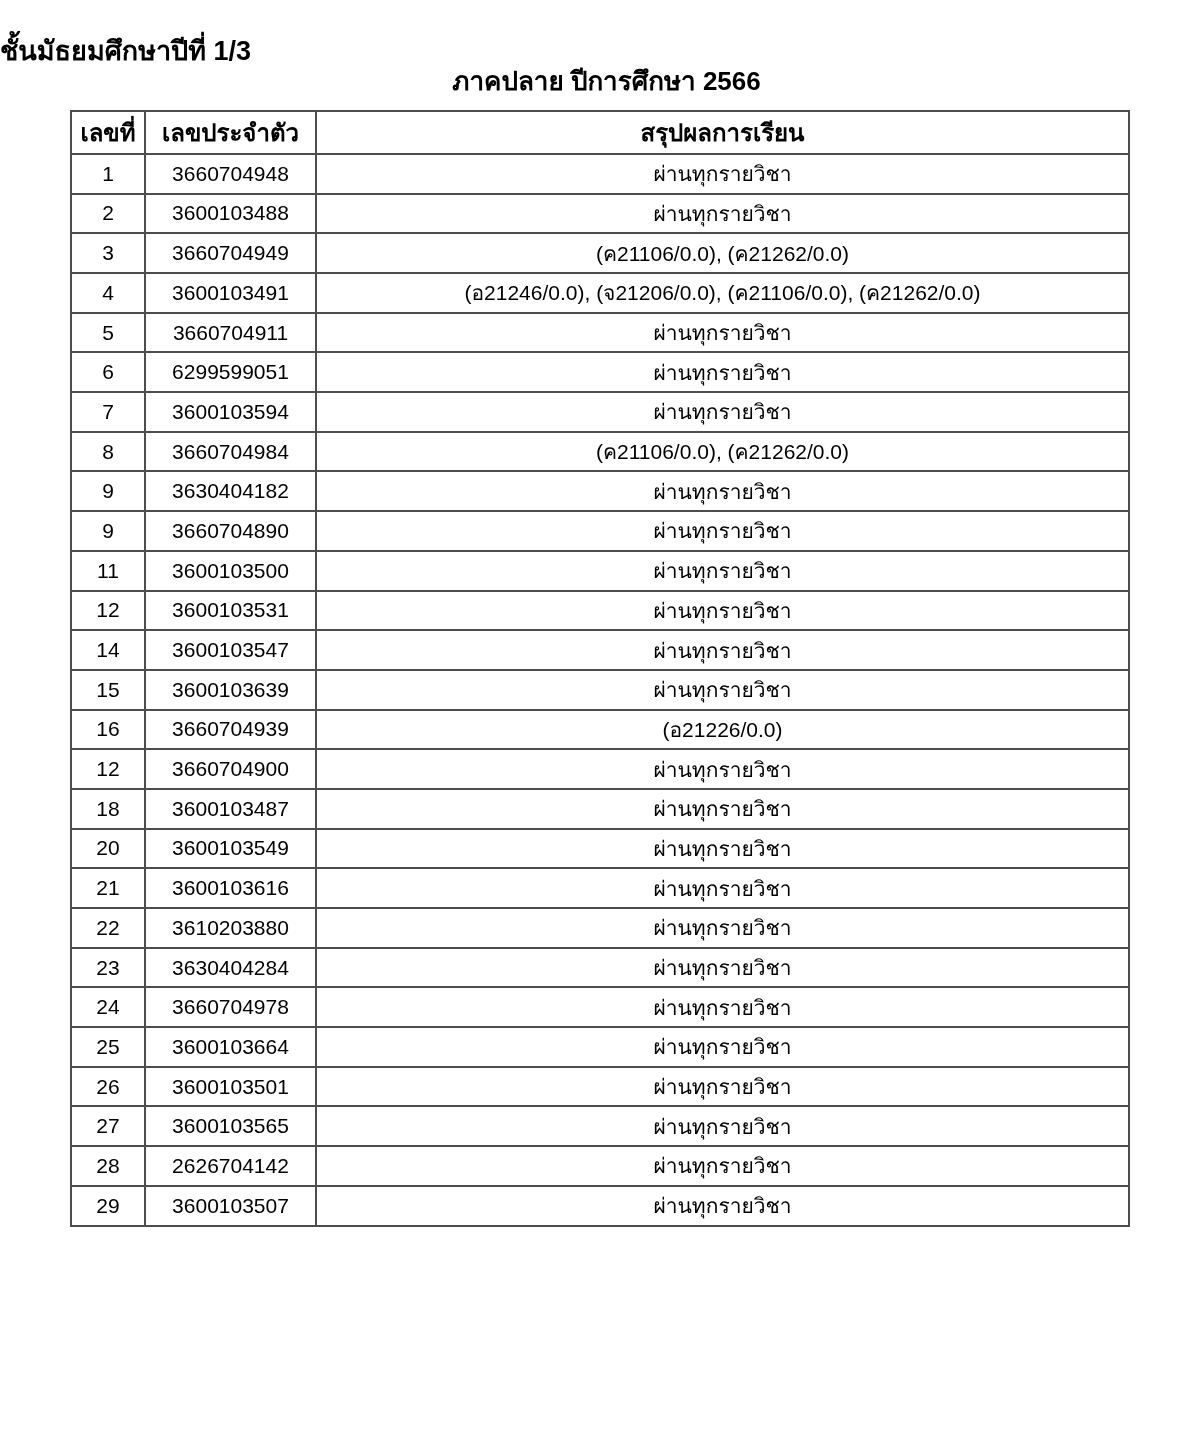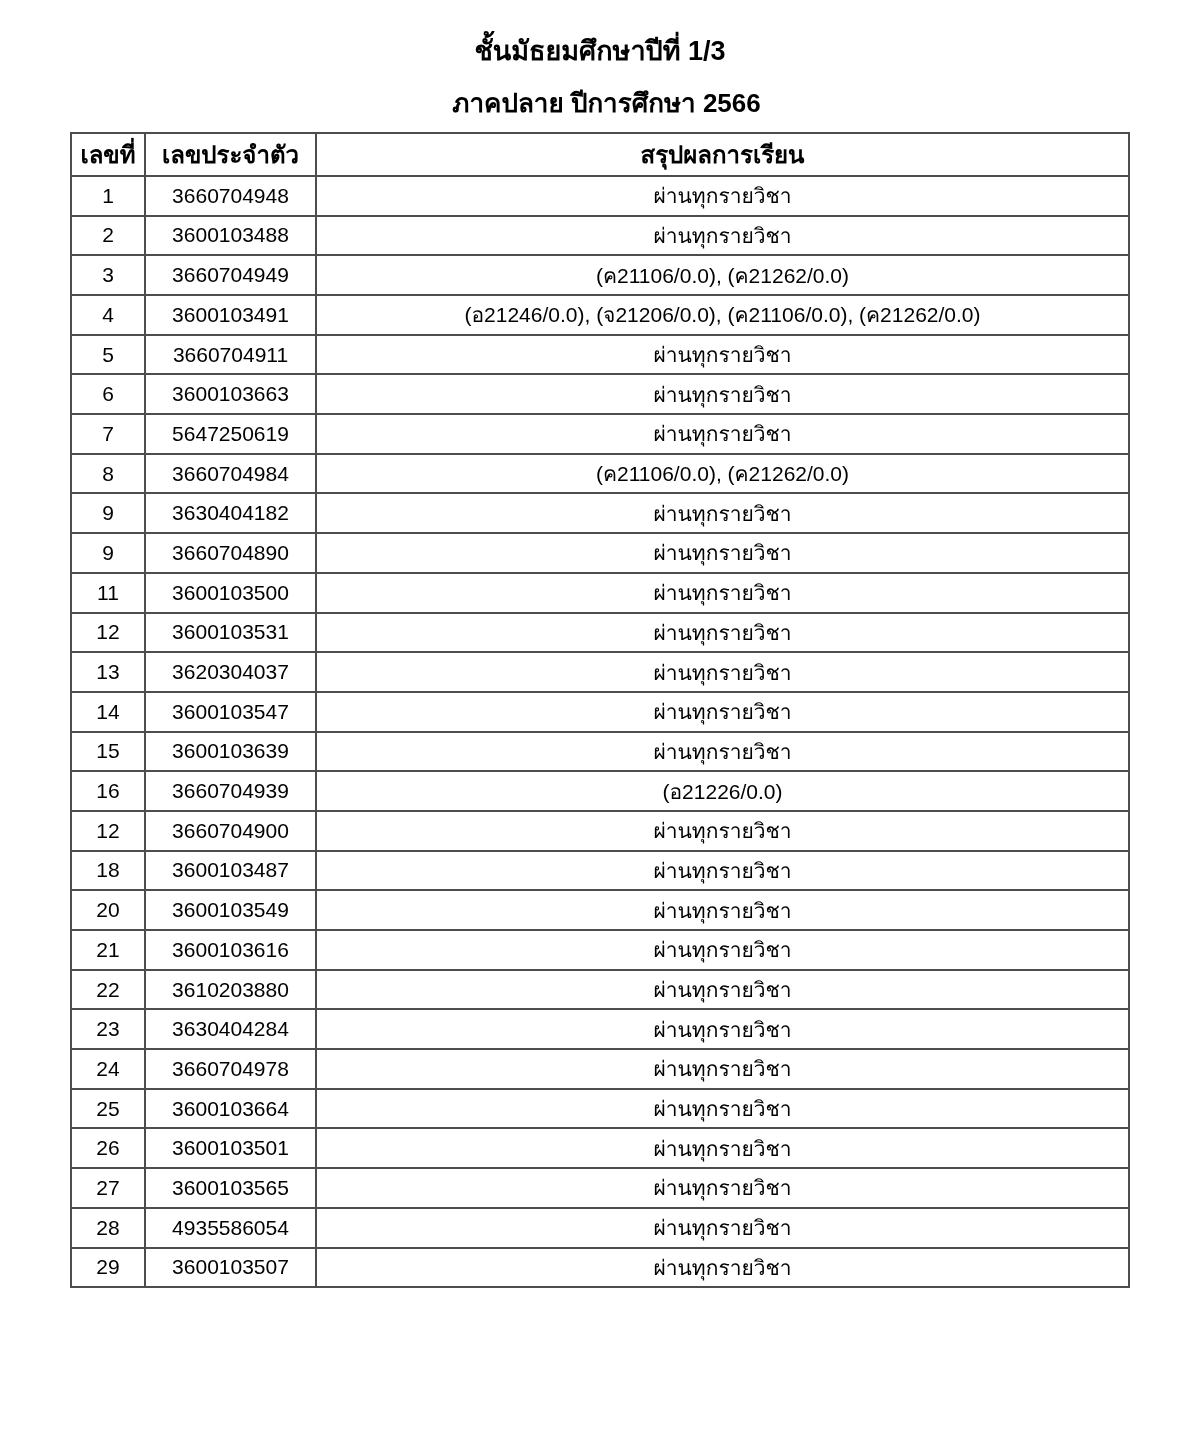--- a/index.html
+++ b/index.html
@@ -10,24 +10,24 @@
     font-family: "Liberation Sans", "DejaVu Sans", sans-serif;
   }
   .page {
     width: 1200px;
     height: 1442px;
     background: #ffffff;
     box-sizing: border-box;
     padding-top: 36px;
   }
   .title {
-    text-align: center;
+    text-align: left;
     font-size: 27px;
     font-weight: bold;
-    margin: 0 0 22px 0;
+    margin: 0 0 0 0;
     line-height: 1.15;
   }
   .subtitle {
     text-align: center;
     font-size: 26px;
     font-weight: bold;
     margin: 0 0 13px 13px;
     line-height: 1.15;
   }
   table.grades {
@@ -101,26 +101,26 @@
           <td>3600103491</td>
           <td>(อ21246/0.0), (จ21206/0.0), (ค21106/0.0), (ค21262/0.0)</td>
         </tr>
         <tr>
           <td>5</td>
           <td>3660704911</td>
           <td>ผ่านทุกรายวิชา</td>
         </tr>
         <tr>
           <td>6</td>
-          <td>3600103663</td>
+          <td>6299599051</td>
           <td>ผ่านทุกรายวิชา</td>
         </tr>
         <tr>
           <td>7</td>
-          <td>5647250619</td>
+          <td>3600103594</td>
           <td>ผ่านทุกรายวิชา</td>
         </tr>
         <tr>
           <td>8</td>
           <td>3660704984</td>
           <td>(ค21106/0.0), (ค21262/0.0)</td>
         </tr>
         <tr>
           <td>9</td>
           <td>3630404182</td>
@@ -135,25 +135,20 @@
           <td>11</td>
           <td>3600103500</td>
           <td>ผ่านทุกรายวิชา</td>
         </tr>
         <tr>
           <td>12</td>
           <td>3600103531</td>
           <td>ผ่านทุกรายวิชา</td>
         </tr>
         <tr>
-          <td>13</td>
-          <td>3620304037</td>
-          <td>ผ่านทุกรายวิชา</td>
-        </tr>
-        <tr>
           <td>14</td>
           <td>3600103547</td>
           <td>ผ่านทุกรายวิชา</td>
         </tr>
         <tr>
           <td>15</td>
           <td>3600103639</td>
           <td>ผ่านทุกรายวิชา</td>
         </tr>
         <tr>
@@ -206,21 +201,21 @@
           <td>3600103501</td>
           <td>ผ่านทุกรายวิชา</td>
         </tr>
         <tr>
           <td>27</td>
           <td>3600103565</td>
           <td>ผ่านทุกรายวิชา</td>
         </tr>
         <tr>
           <td>28</td>
-          <td>4935586054</td>
+          <td>2626704142</td>
           <td>ผ่านทุกรายวิชา</td>
         </tr>
         <tr>
           <td>29</td>
           <td>3600103507</td>
           <td>ผ่านทุกรายวิชา</td>
         </tr>
       </tbody>
   </table>
 </div>

